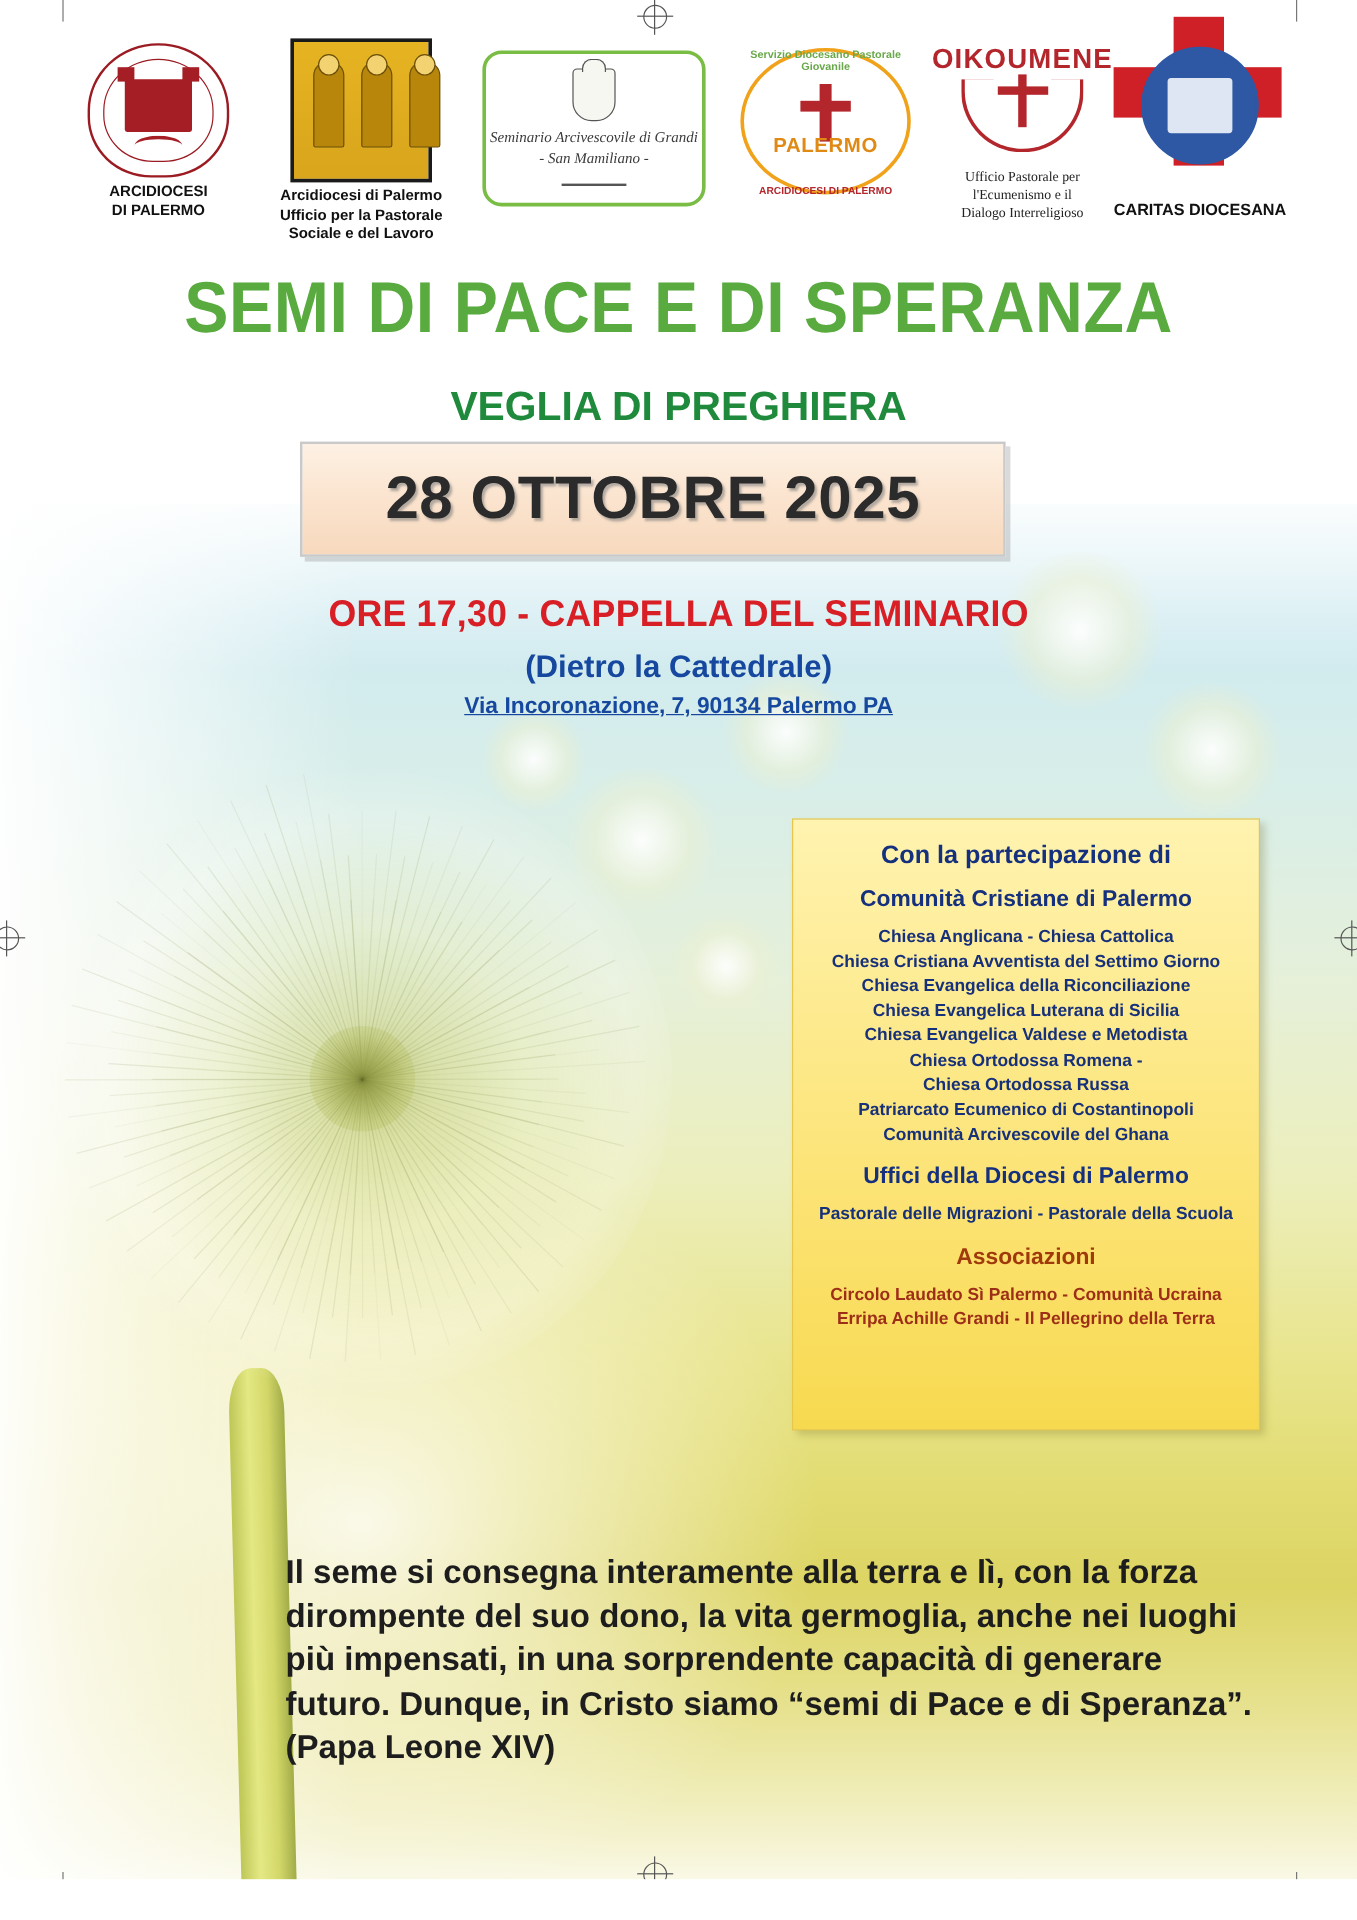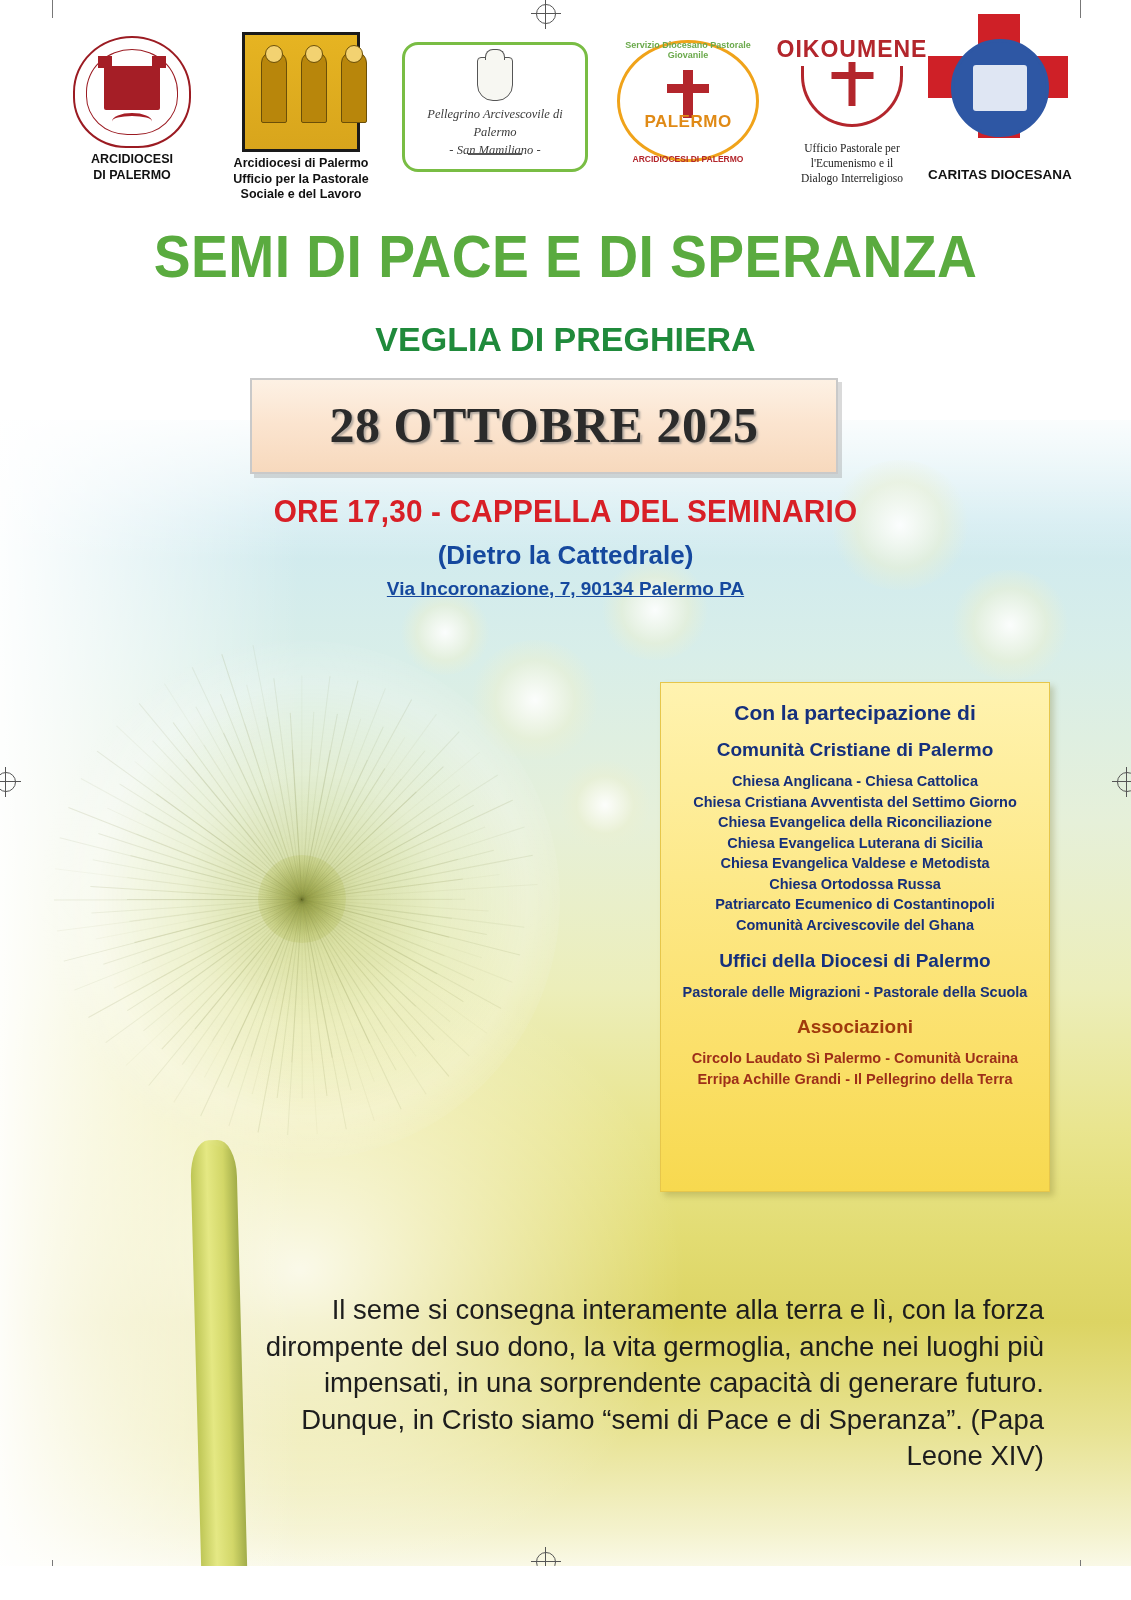--- a/index.html
+++ b/index.html
@@ -329,27 +329,26 @@
     transform: scaleX(0.92);
   }
   .title-sub {
     position: absolute; left: 0; top: 320px; width: 1131px;
     text-align: center;
     font-size: 34px;
     font-weight: bold;
     color: #1f8a3b;
   }
   .datebox {
-    position: absolute; left: 250px; top: 378px;
+    position: absolute; left: 250px; top: 368px;
     width: 588px; height: 96px;
     background: linear-gradient(to bottom, #fdf1e4 0%, #fbe4cf 48%, #f7d9bd 100%);
     border: 2px solid #c9c9c9;
     box-shadow: 4px 4px 0 rgba(150,150,150,0.35);
     box-sizing: border-box;
-    font-family: Liberation Serif, serif;
   }
   .datebox-text {
     position: absolute; left: 0; right: 0; top: 16px;
     text-align: center;
     font-size: 50px; font-weight: bold;
     color: #2b2b2b;
     text-shadow: 2px 2px 2px rgba(120,120,120,0.55);
     letter-spacing: 0.5px;
   }
   .line-hour {
@@ -403,24 +402,24 @@
     line-height: 1.42;
     color: #17307a;
   }
   .panel p.red { color: #9d2f19; }
   
   .quote {
     position: absolute;
     left: 238px; top: 1292px;
     width: 806px;
     font-size: 27.5px;
-    font-weight: normal;
+    font-weight: bold;
     color: #1d1d1d;
     line-height: 1.33;
-    text-align: right;
+    text-align: left;
   }
   .footer-strip {
     position: absolute; left: 0; bottom: 0; width: 1131px; height: 34px;
     background: #ffffff;
   }
   .footer-left {
     position: absolute; left: 52px; bottom: 2px;
     font-size: 8px; color: #999;
   }
   .footer-right {
@@ -486,21 +485,21 @@
       </div>
       <div class="logo-caption">Arcidiocesi di Palermo
 Ufficio per la Pastorale
 Sociale e del Lavoro</div>
     </div>
 
     <div class="logo" style="left:400px; top:16px; width:190px;">
       <div class="seminario">
         <div class="sem-shield"></div>
         <div class="sem-text">
-          <div>Pellegrino Arcivescovile di Palermo</div>
+          <div>Seminario Arcivescovile di Grandi</div>
           <div>- San Mamiliano -</div>
         </div>
         <div class="sem-rule"></div>
       </div>
     </div>
 
     <div class="logo" style="left:608px; top:10px; width:160px;">
       <div class="pg">
         <div class="pg-ring"></div>
         <div class="pg-top">Servizio Diocesano Pastorale Giovanile</div>
@@ -547,20 +546,21 @@
 
   <div class="panel">
     <h2>Con la partecipazione di</h2>
 
     <h3>Comunità Cristiane di Palermo</h3>
     <p>Chiesa Anglicana - Chiesa Cattolica</p>
     <p>Chiesa Cristiana Avventista del Settimo Giorno</p>
     <p>Chiesa Evangelica  della Riconciliazione</p>
     <p>Chiesa Evangelica Luterana di Sicilia</p>
     <p>Chiesa Evangelica Valdese e Metodista</p>
+    <p>Chiesa Ortodossa Romena -</p>
     <p>Chiesa Ortodossa Russa</p>
     <p>Patriarcato Ecumenico di Costantinopoli</p>
     <p>Comunità Arcivescovile del Ghana</p>
 
     <h3>Uffici della Diocesi di Palermo</h3>
     <p>Pastorale delle Migrazioni - Pastorale della Scuola</p>
 
     <h3 class="assoc">Associazioni</h3>
     <p class="red">Circolo Laudato Sì Palermo - Comunità Ucraina</p>
     <p class="red">Erripa Achille Grandi - Il Pellegrino della Terra</p>

